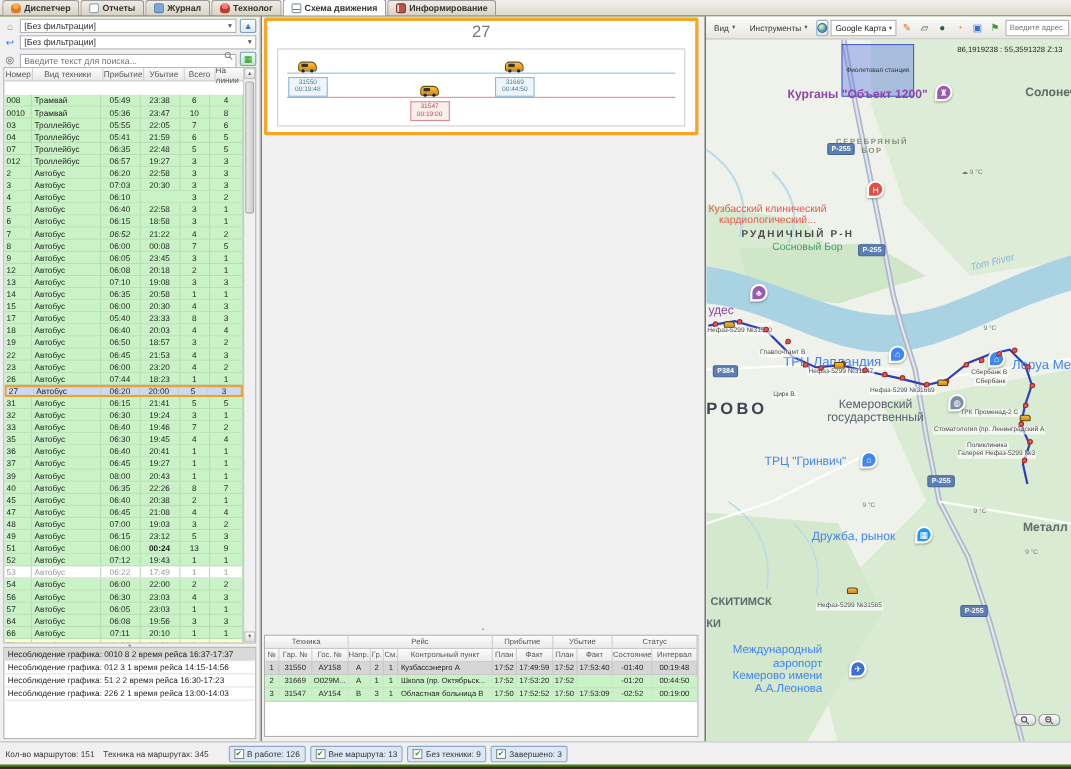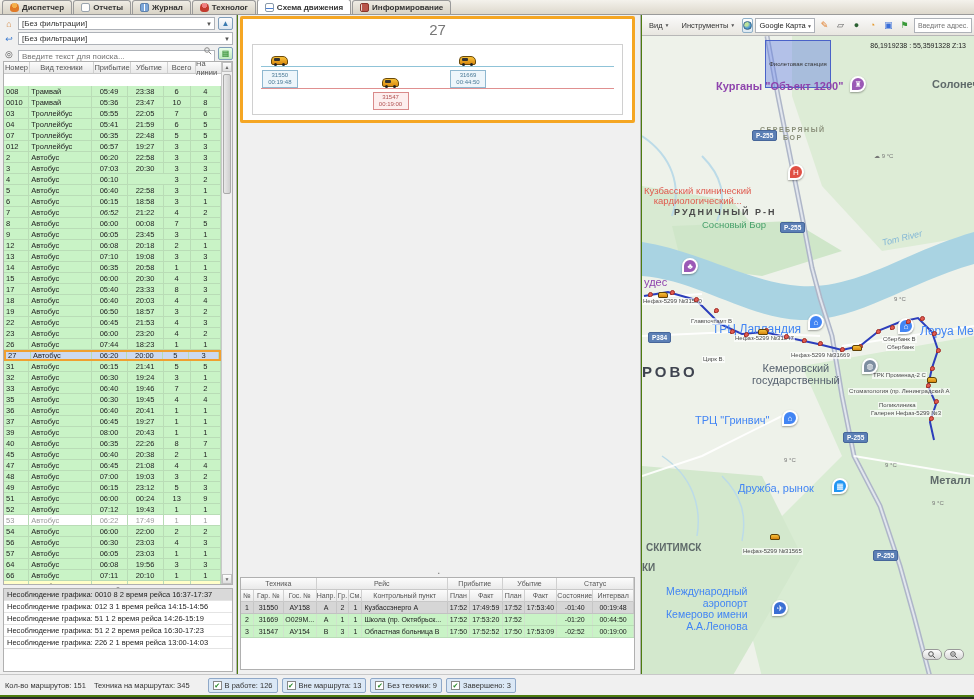--- a/index.html
+++ b/index.html
@@ -521,21 +521,21 @@
             <div class="num" style="width: 64px;">Автобус</div>
             <div class="ctr" style="width: 37px;">06:15</div>
             <div class="ctr" style="width: 37px;">23:12</div>
             <div class="ctr" style="width: 28px;">5</div>
             <div class="ctr" style="width: 31px;">3</div>
           </div>
           <div class="grow">
             <div class="num" style="width: 26px;">51</div>
             <div class="num" style="width: 64px;">Автобус</div>
             <div class="ctr" style="width: 37px;">06:00</div>
-            <div class="ctr" style="width: 37px;">00:24</div>
+            <div class="ctr" style="width: 37px; font-weight: bold;">00:24</div>
             <div class="ctr" style="width: 28px;">13</div>
             <div class="ctr" style="width: 31px;">9</div>
           </div>
           <div class="grow">
             <div class="num" style="width: 26px;">52</div>
             <div class="num" style="width: 64px;">Автобус</div>
             <div class="ctr" style="width: 37px; text-align: right;">07:12</div>
             <div class="ctr" style="width: 37px;">19:43</div>
             <div class="ctr" style="width: 28px;">1</div>
             <div class="ctr" style="width: 31px;">1</div>
@@ -602,21 +602,20 @@
         <div class="sb-thumb"></div>
         <div class="sb-btn sb-down">▼</div>
       </div>
     </div>
 
     <div class="vio-split" style="font-size:5px;color:#888;">▼</div>
     <div class="vio-box">
       <div id="vio-list">
           <div class="vio-row sel">Несоблюдение графика: 0010 8 2 время рейса 16:37-17:37</div>
           <div class="vio-row">Несоблюдение графика: 012 3 1 время рейса 14:15-14:56</div>
-          <div class="vio-row">Несоблюдение графика: 51 1 2 время рейса 14:26-15:19</div>
           <div class="vio-row">Несоблюдение графика: 51 2 2 время рейса 16:30-17:23</div>
           <div class="vio-row">Несоблюдение графика: 226 2 1 время рейса 13:00-14:03</div>
         </div>
     </div>
   </div>
 
   <div class="mid-panel">
     <div class="diagram">
       <div class="diagram-title">27</div>
       <div class="diagram-inner" id="diagram-inner">

